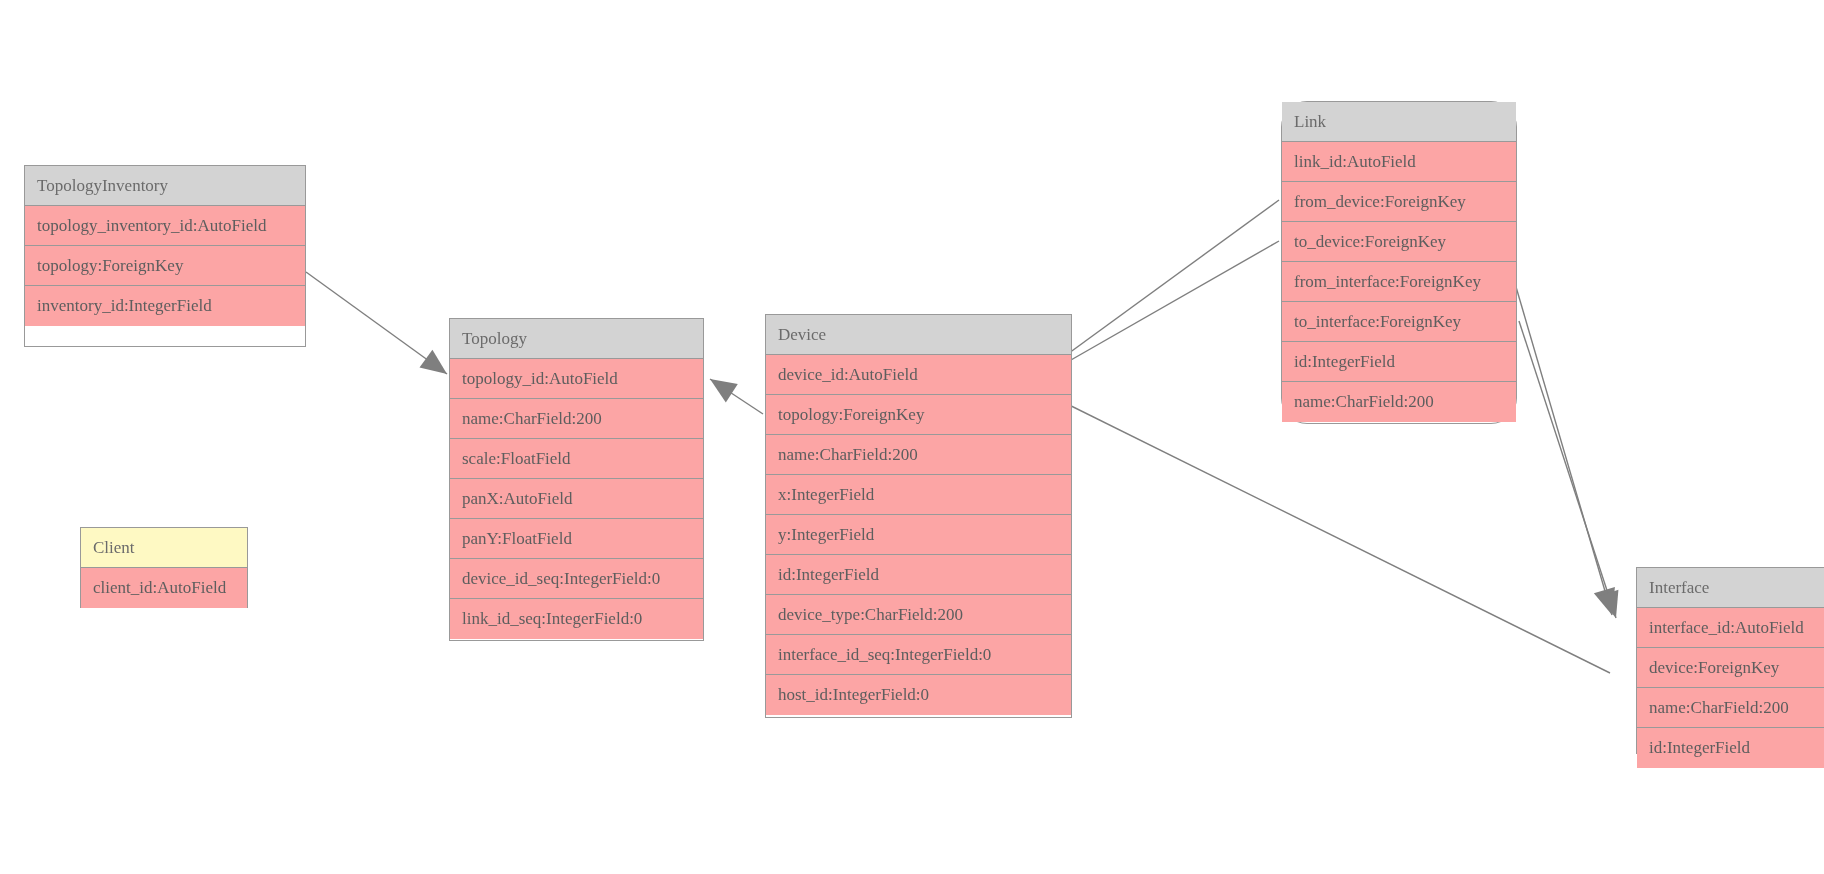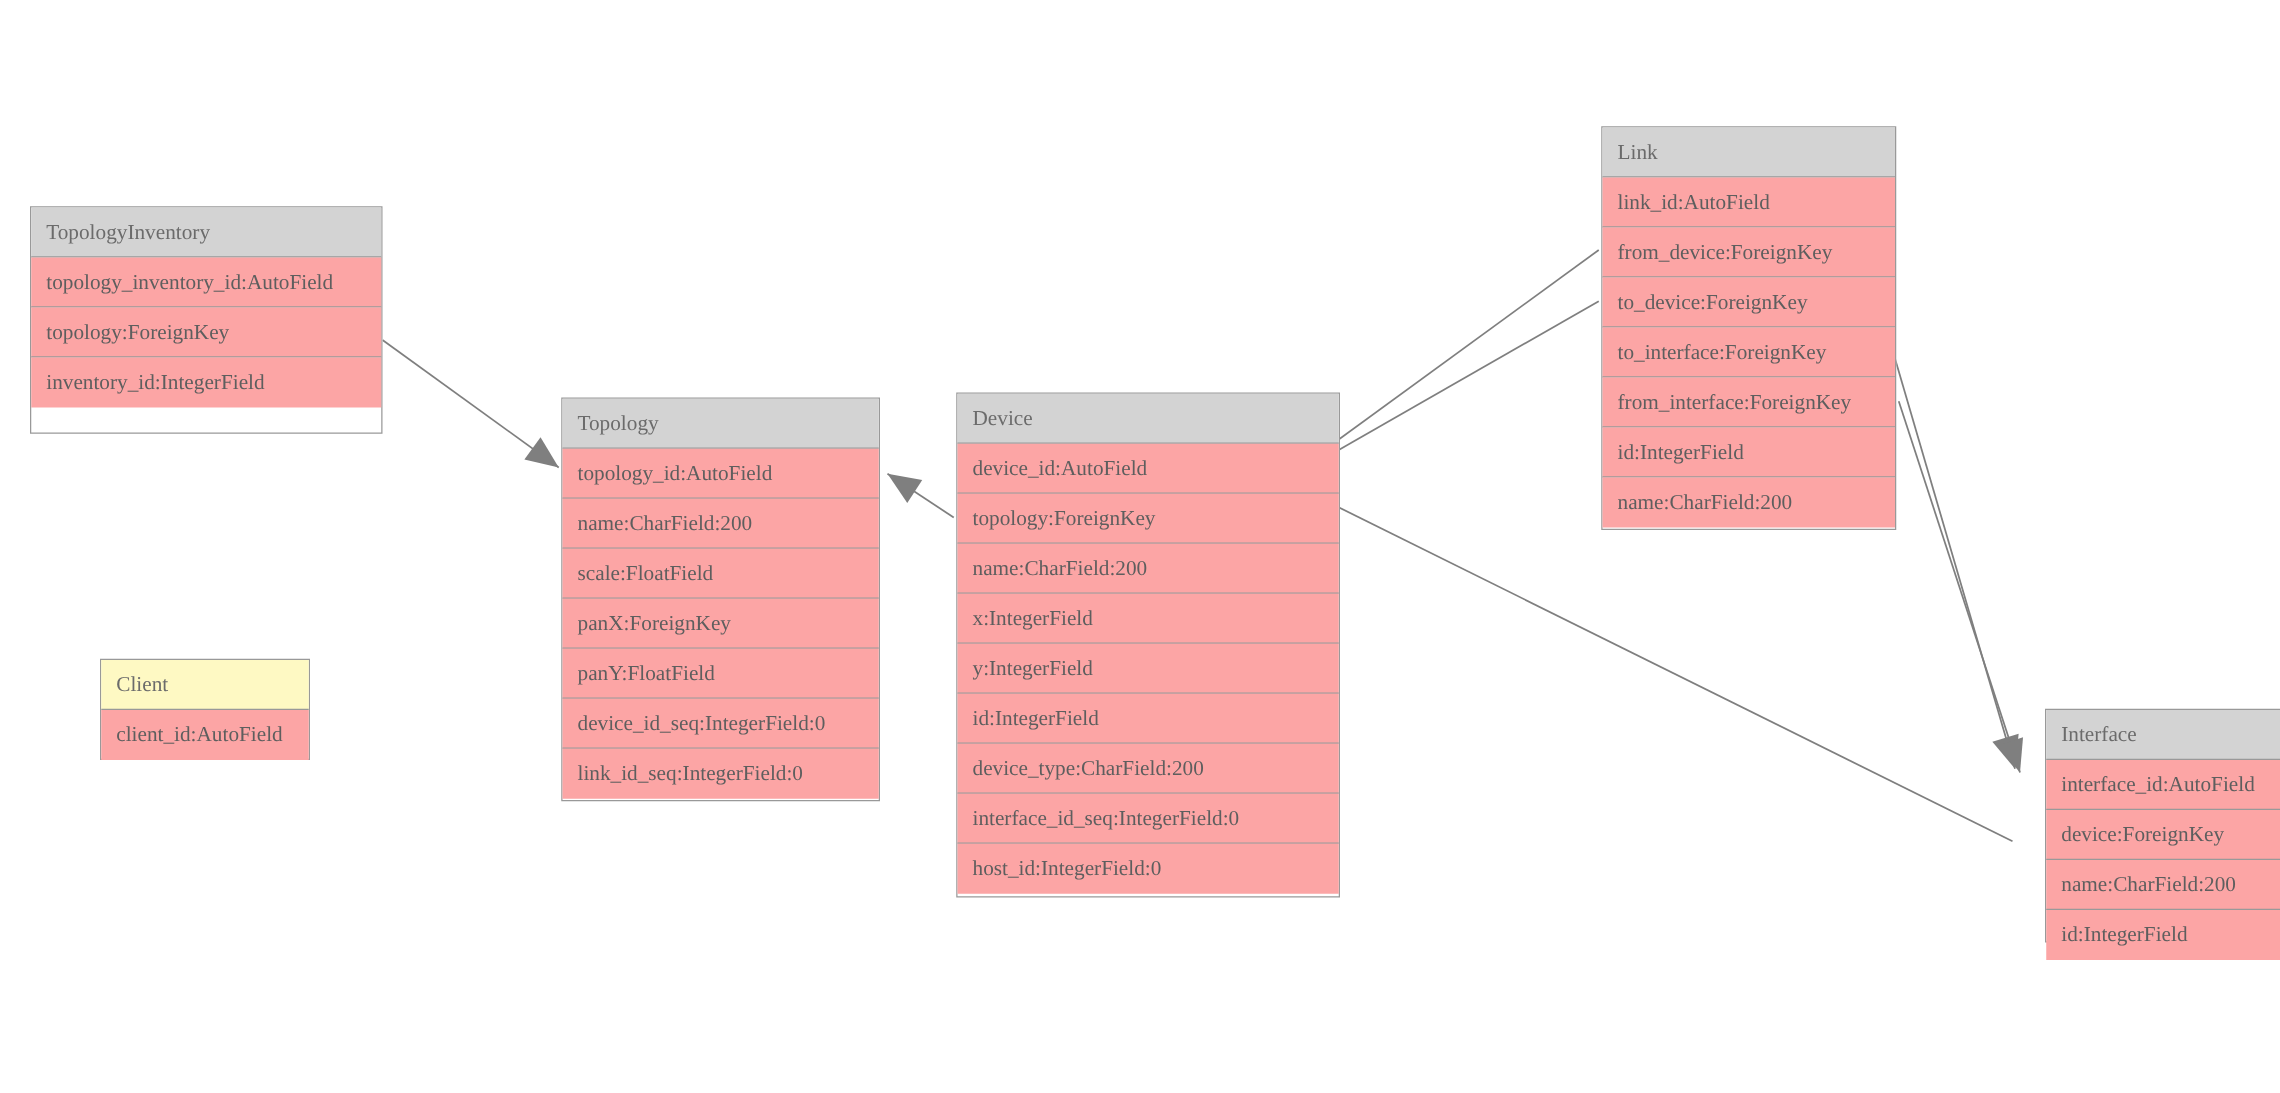--- a/index.html
+++ b/index.html
@@ -111,48 +111,48 @@
         <div class="entity-rows">
           <div class="entity-row" style="border-bottom-color: rgb(153, 153, 153); color: rgb(94, 94, 94);">client_id:AutoField</div>
         </div>
       </div>
       <div class="entity" style="left: 449px; top: 318px; width: 255px; height: 323px; border-color: rgb(153, 153, 153);">
         <div class="entity-header" style="background: rgb(211, 211, 211); border-bottom-color: rgb(153, 153, 153);">Topology</div>
         <div class="entity-rows">
           <div class="entity-row" style="border-bottom-color: rgb(153, 153, 153); color: rgb(94, 94, 94);">topology_id:AutoField</div>
           <div class="entity-row" style="border-bottom-color: rgb(153, 153, 153); color: rgb(94, 94, 94);">name:CharField:200</div>
           <div class="entity-row" style="border-bottom-color: rgb(153, 153, 153); color: rgb(94, 94, 94);">scale:FloatField</div>
-          <div class="entity-row" style="border-bottom-color: rgb(153, 153, 153); color: rgb(94, 94, 94);">panX:ForeignKey</div>
+          <div class="entity-row" style="border-bottom-color: rgb(153, 153, 153); color: rgb(94, 94, 94);">panX:AutoField</div>
           <div class="entity-row" style="border-bottom-color: rgb(153, 153, 153); color: rgb(94, 94, 94);">panY:FloatField</div>
           <div class="entity-row" style="border-bottom-color: rgb(153, 153, 153); color: rgb(94, 94, 94);">device_id_seq:IntegerField:0</div>
           <div class="entity-row" style="border-bottom-color: rgb(153, 153, 153); color: rgb(94, 94, 94);">link_id_seq:IntegerField:0</div>
         </div>
       </div>
       <div class="entity" style="left: 765px; top: 314px; width: 307px; height: 404px; border-color: rgb(153, 153, 153);">
         <div class="entity-header" style="background: rgb(211, 211, 211); border-bottom-color: rgb(153, 153, 153);">Device</div>
         <div class="entity-rows">
           <div class="entity-row" style="border-bottom-color: rgb(153, 153, 153); color: rgb(94, 94, 94);">device_id:AutoField</div>
           <div class="entity-row" style="border-bottom-color: rgb(153, 153, 153); color: rgb(94, 94, 94);">topology:ForeignKey</div>
           <div class="entity-row" style="border-bottom-color: rgb(153, 153, 153); color: rgb(94, 94, 94);">name:CharField:200</div>
           <div class="entity-row" style="border-bottom-color: rgb(153, 153, 153); color: rgb(94, 94, 94);">x:IntegerField</div>
           <div class="entity-row" style="border-bottom-color: rgb(153, 153, 153); color: rgb(94, 94, 94);">y:IntegerField</div>
           <div class="entity-row" style="border-bottom-color: rgb(153, 153, 153); color: rgb(94, 94, 94);">id:IntegerField</div>
           <div class="entity-row" style="border-bottom-color: rgb(153, 153, 153); color: rgb(94, 94, 94);">device_type:CharField:200</div>
           <div class="entity-row" style="border-bottom-color: rgb(153, 153, 153); color: rgb(94, 94, 94);">interface_id_seq:IntegerField:0</div>
           <div class="entity-row" style="border-bottom-color: rgb(153, 153, 153); color: rgb(94, 94, 94);">host_id:IntegerField:0</div>
         </div>
       </div>
-      <div class="entity" style="left: 1281px; top: 101px; width: 236px; height: 323px; border-color: rgb(153, 153, 153);">
+      <div class="entity" style="left: 1281px; top: 101px; width: 236px; height: 323px; border-color: rgb(153, 153, 153); border-radius: 26px;">
         <div class="entity-header" style="background: rgb(211, 211, 211); border-bottom-color: rgb(153, 153, 153);">Link</div>
         <div class="entity-rows">
           <div class="entity-row" style="border-bottom-color: rgb(153, 153, 153); color: rgb(94, 94, 94);">link_id:AutoField</div>
           <div class="entity-row" style="border-bottom-color: rgb(153, 153, 153); color: rgb(94, 94, 94);">from_device:ForeignKey</div>
           <div class="entity-row" style="border-bottom-color: rgb(153, 153, 153); color: rgb(94, 94, 94);">to_device:ForeignKey</div>
+          <div class="entity-row" style="border-bottom-color: rgb(153, 153, 153); color: rgb(94, 94, 94);">from_interface:ForeignKey</div>
           <div class="entity-row" style="border-bottom-color: rgb(153, 153, 153); color: rgb(94, 94, 94);">to_interface:ForeignKey</div>
-          <div class="entity-row" style="border-bottom-color: rgb(153, 153, 153); color: rgb(94, 94, 94);">from_interface:ForeignKey</div>
           <div class="entity-row" style="border-bottom-color: rgb(153, 153, 153); color: rgb(94, 94, 94);">id:IntegerField</div>
           <div class="entity-row" style="border-bottom-color: rgb(153, 153, 153); color: rgb(94, 94, 94);">name:CharField:200</div>
         </div>
       </div>
       <div class="entity" style="left: 1612px; top: 567px; width: 192px; height: 187px; border-color: rgb(153, 153, 153); margin-left: 24px;">
         <div class="entity-header" style="background: rgb(211, 211, 211); border-bottom-color: rgb(153, 153, 153);">Interface</div>
         <div class="entity-rows">
           <div class="entity-row" style="border-bottom-color: rgb(153, 153, 153); color: rgb(94, 94, 94);">interface_id:AutoField</div>
           <div class="entity-row" style="border-bottom-color: rgb(153, 153, 153); color: rgb(94, 94, 94);">device:ForeignKey</div>
           <div class="entity-row" style="border-bottom-color: rgb(153, 153, 153); color: rgb(94, 94, 94);">name:CharField:200</div>

